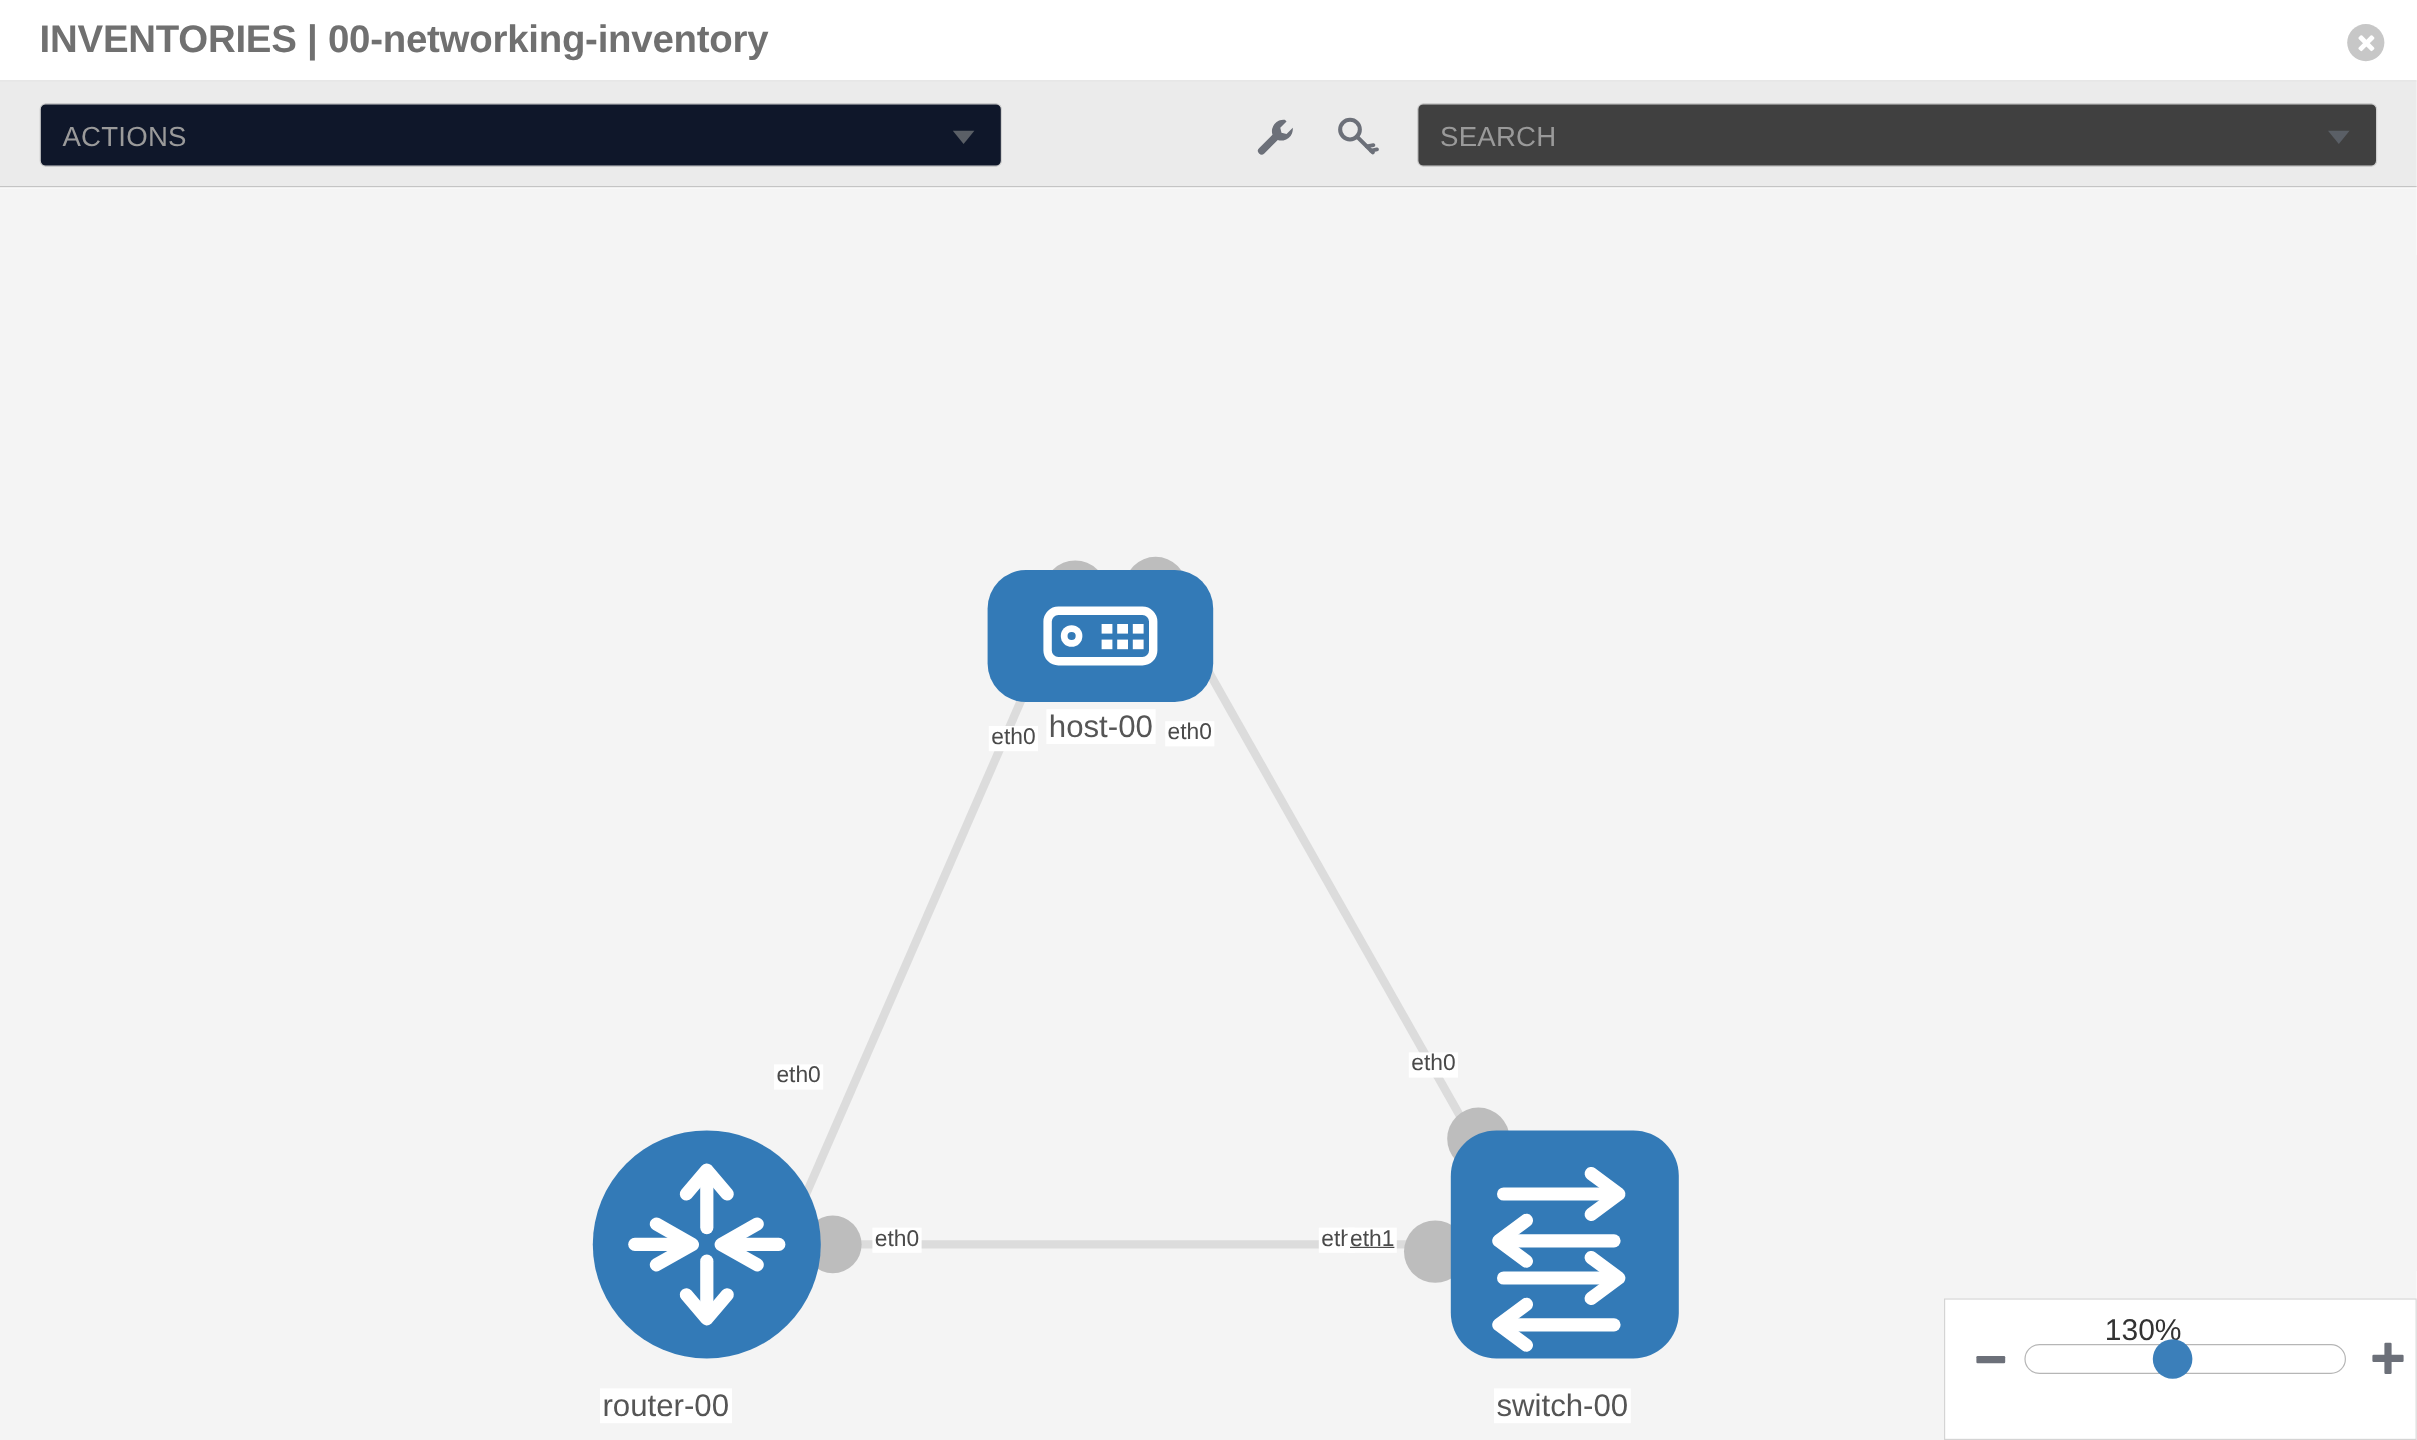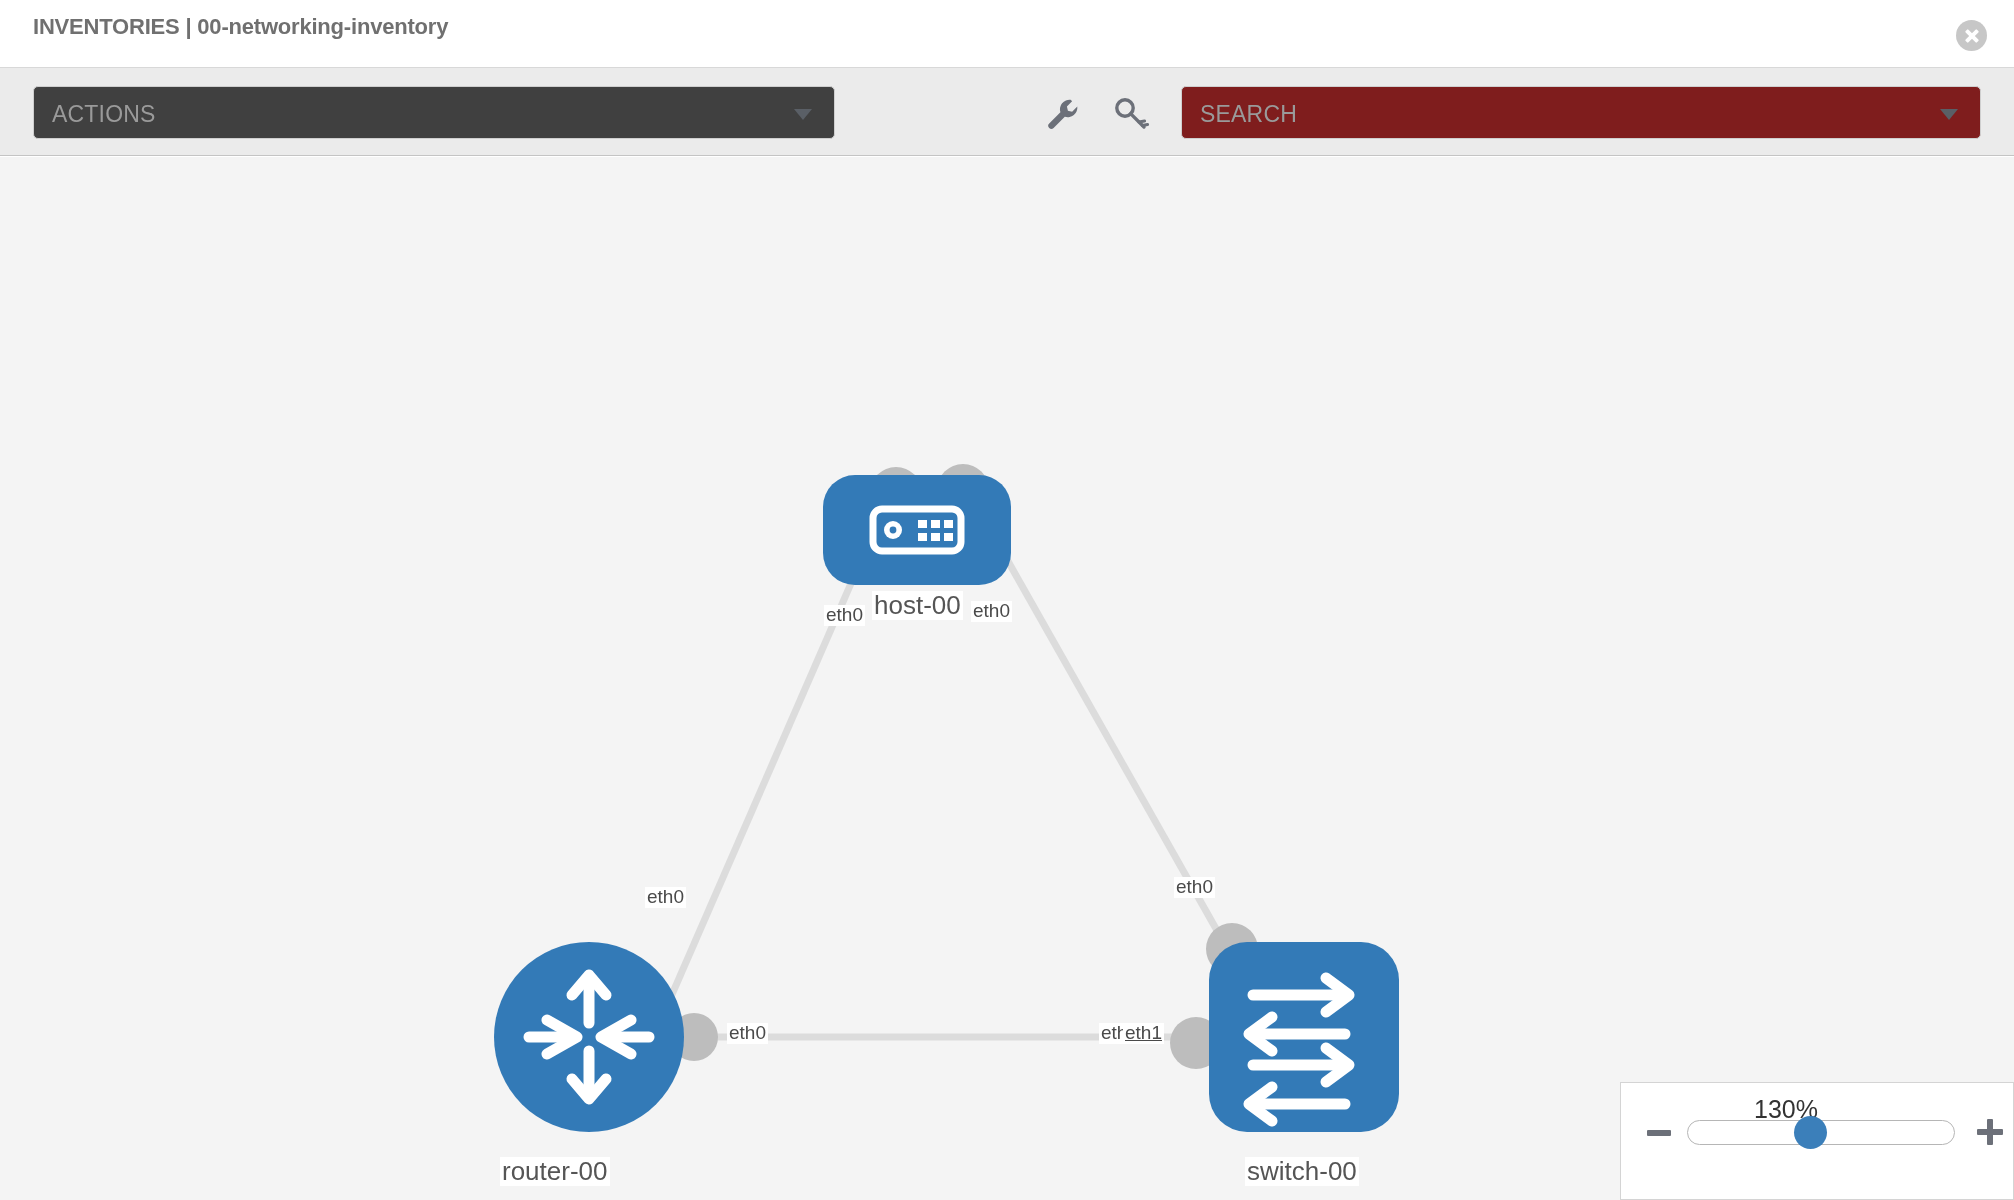--- a/index.html
+++ b/index.html
@@ -22,21 +22,21 @@
   .header {
     position: absolute;
     left: 0; top: 0;
     width: 2014px; height: 68px;
     background: #ffffff;
     border-bottom: 1px solid #d8d8d8;
   }
   .header-title {
     position: absolute;
     left: 33px; top: 14px;
-    font-size: 22px;
+    font-size: 32px;
     font-weight: bold;
     color: #707070;
     letter-spacing: -0.2px;
     white-space: nowrap;
   }
   .close-btn {
     position: absolute;
     right: 27px; top: 20px;
     width: 31px; height: 31px;
     border-radius: 50%;
@@ -59,21 +59,21 @@
     position: absolute;
     left: 0; top: 68px;
     width: 2014px; height: 88px;
     background: #ebebeb;
     border-bottom: 1px solid #c4c4c4;
   }
   .actions-select {
     position: absolute;
     left: 33px; top: 18px;
     width: 802px; height: 53px;
-    background: #404040;
+    background: #0f172a;
     border: 1px solid #cfcfcf;
     border-radius: 5px;
   }
   .actions-label {
     position: absolute;
     left: 18px; top: 14px;
     font-size: 23px;
     color: #9a9a9a;
     letter-spacing: 0.2px;
   }
@@ -93,21 +93,21 @@
     cursor: pointer;
   }
   .tool-icon svg { display: block; }
   .icon-wrench { left: 1040px; }
   .icon-key    { left: 1108px; }
 
   .search-box {
     position: absolute;
     left: 1181px; top: 18px;
     width: 800px; height: 53px;
-    background: #7f1d1d;
+    background: #404040;
     border: 1px solid #cfcfcf;
     border-radius: 5px;
   }
   .search-label {
     position: absolute;
     left: 18px; top: 14px;
     font-size: 23px;
     color: #9a9a9a;
     letter-spacing: 0.2px;
   }

